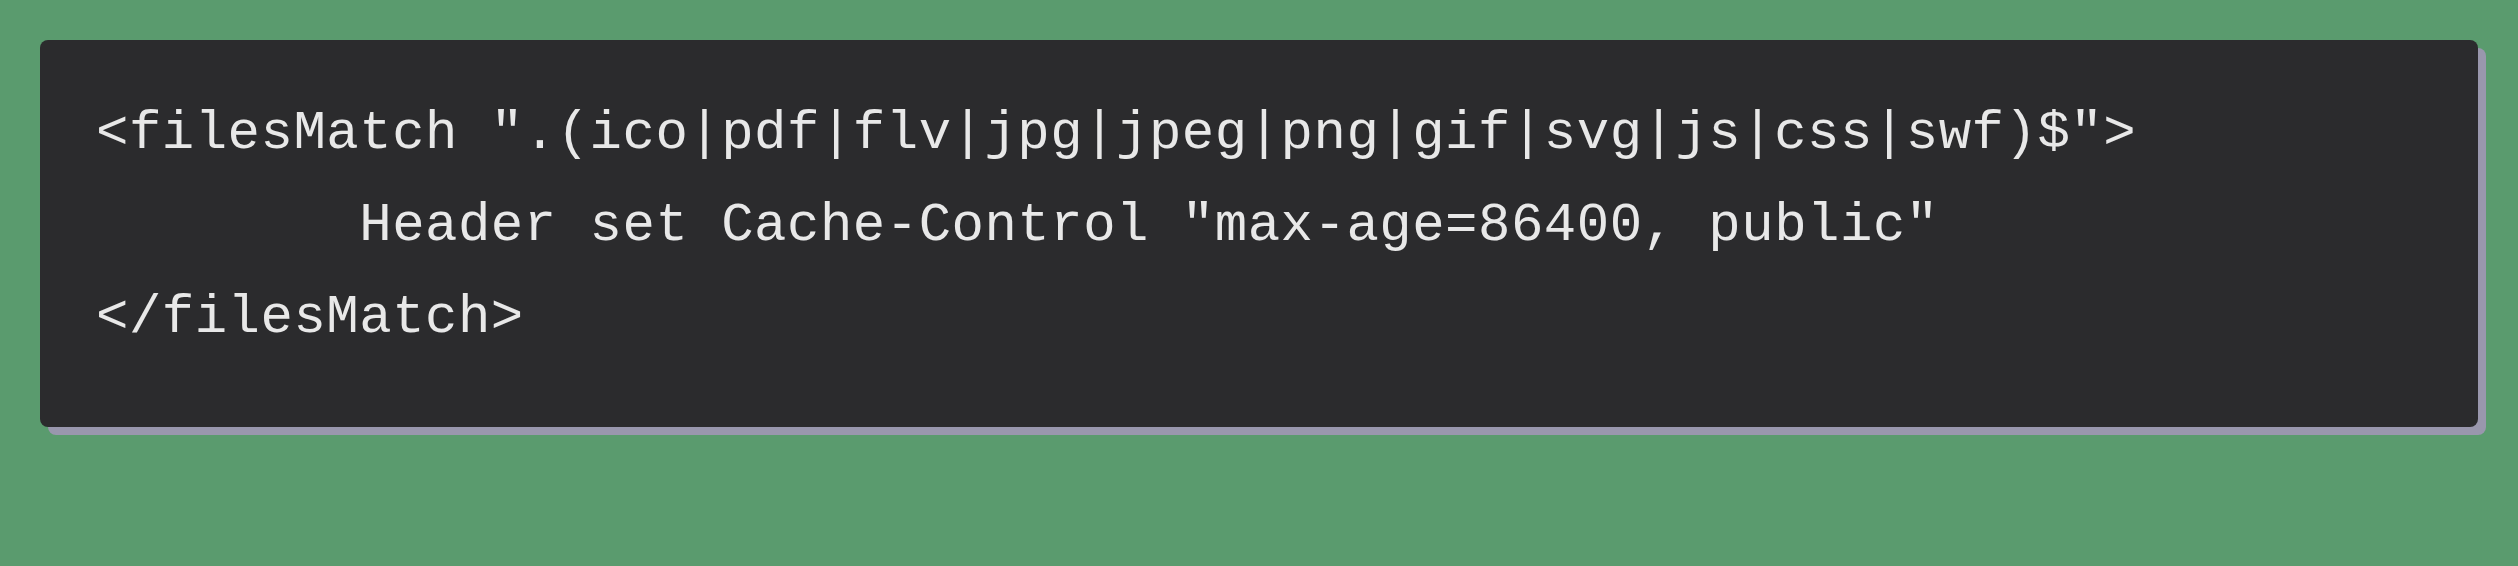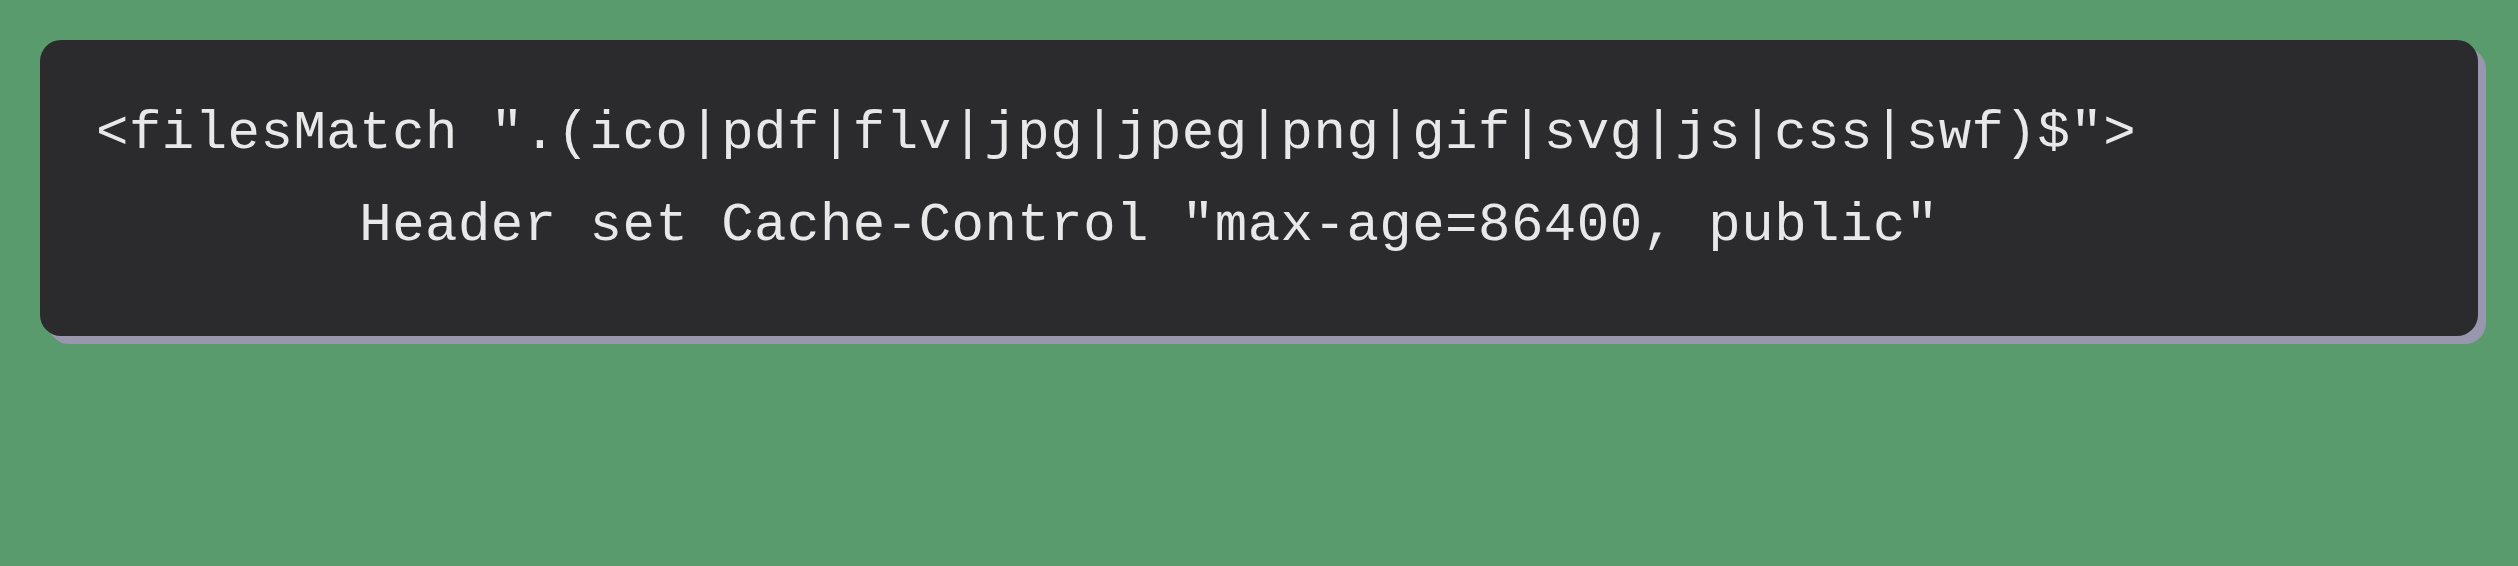--- a/index.html
+++ b/index.html
@@ -9,34 +9,35 @@
     }
     body {
       background: #5a9b6e;
       padding: 40px;
       display: flex;
       justify-content: center;
       align-items: flex-start;
     }
     .code-block {
       background: #2b2b2d;
-      border-radius: 21px;
+      border-radius: 8px;
       padding: 48px 44px 64px 56px;
       box-shadow: 8px 8px 0 rgba(180, 150, 200, 0.7);
       width: 100%;
       max-width: 2438px;
     }
     .code-line {
       font-family: 'SF Mono', 'Monaco', 'Menlo', 'Consolas', 'Courier New', monospace;
       font-size: 54px;
       line-height: 1.7;
       color: #e8e8e8;
       white-space: pre;
       letter-spacing: 0.5px;
     }
   </style>
 </head>
 <body>
 
 <div class="code-block">
   <div class="code-line">&lt;filesMatch ".(ico|pdf|flv|jpg|jpeg|png|gif|svg|js|css|swf)$"&gt;</div>
   <div class="code-line">        Header set Cache-Control "max-age=86400, public"</div>
+  <div class="code-line">&lt;/filesMatch&gt;</div>
 </div>
 
 </body></html>

